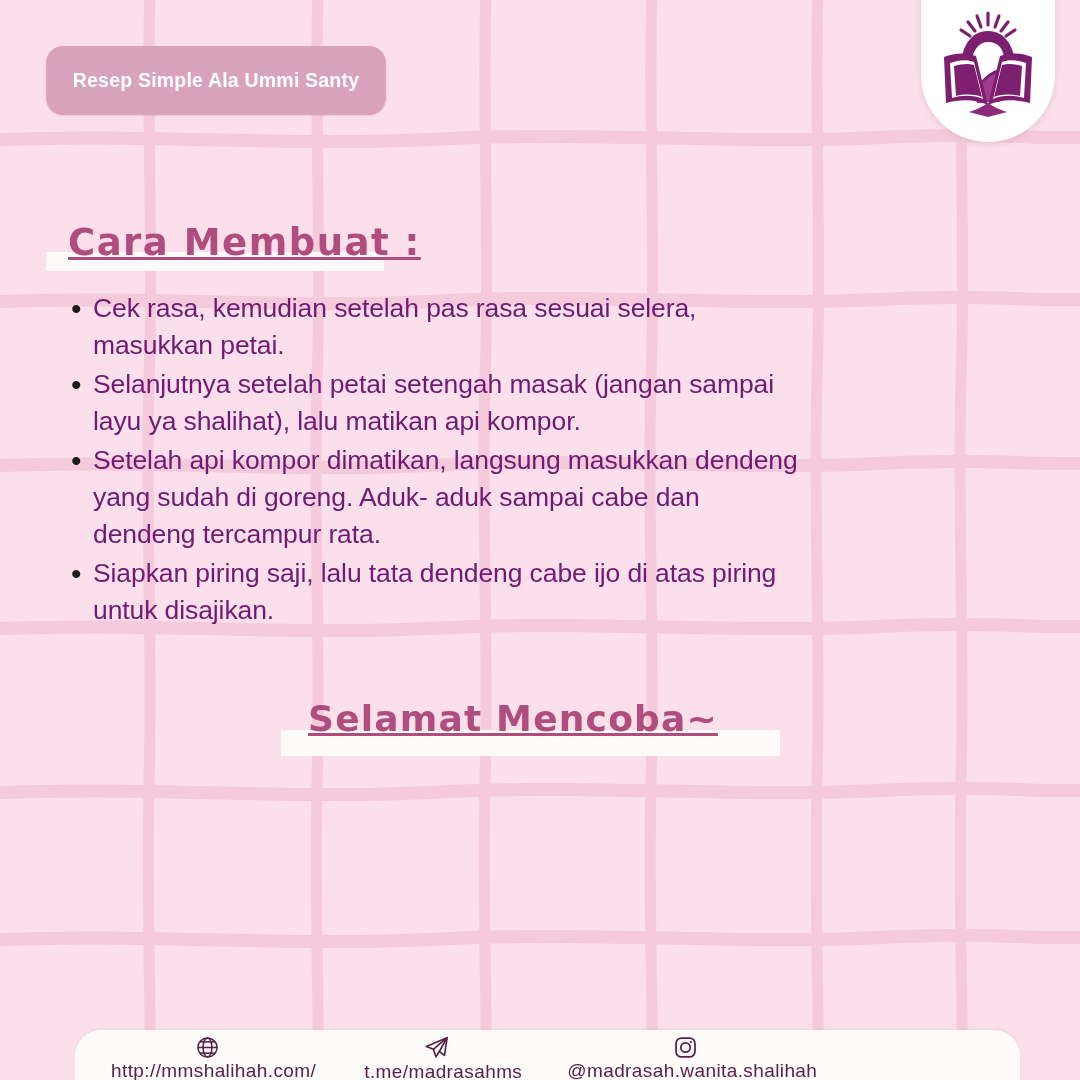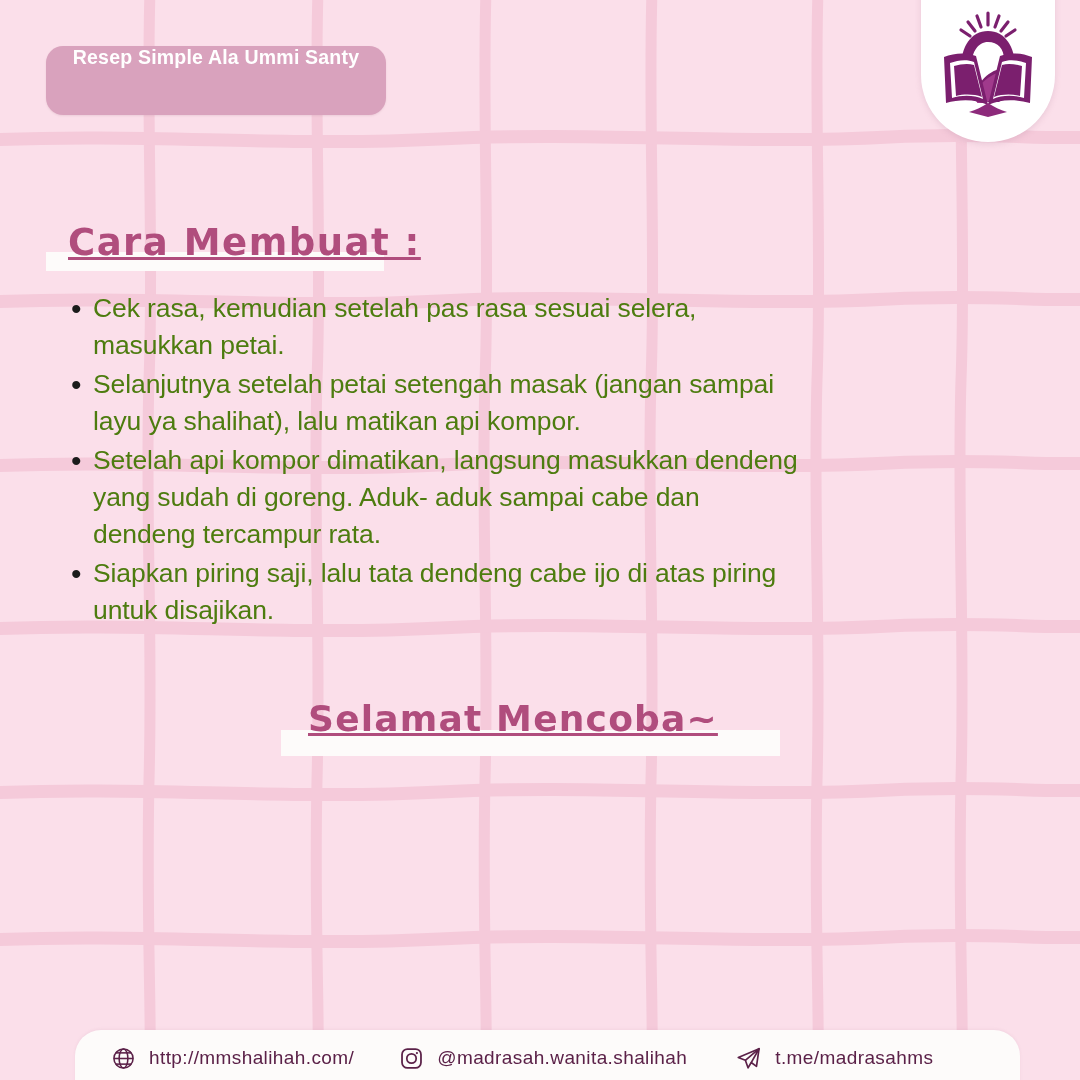--- a/index.html
+++ b/index.html
@@ -10,21 +10,21 @@
   }
   #canvas{position:relative;width:1080px;height:1080px;overflow:hidden;background:#fbdfea;}
 
   
   #grid{position:absolute;inset:0;width:1080px;height:1080px;pointer-events:none;}
 
   
   #brand-chip{
     position:absolute;left:46px;top:46px;width:340px;height:69px;
     background:#d9a2bd;border-radius:17px;
-    display:flex;justify-content:center;
+    display:flex;align-items:center;justify-content:center;
     box-shadow:0 1px 2px rgba(170,120,145,.18);
   }
   #brand-chip span{
     color:#ffffff;font-size:19.5px;font-weight:700;letter-spacing:.2px;
     font-family:"Liberation Sans",sans-serif;
   }
 
   
   #logo-badge{
     position:absolute;left:921px;top:-18px;width:134px;height:160px;
@@ -58,33 +58,33 @@
     display:flex;align-items:flex-start;
     margin-bottom:2px;
   }
   .step-bullet{
     width:30px;flex:0 0 30px;
     font-size:30px;line-height:37px;color:#1b1b1b;text-align:left;
     padding-left:8px;box-sizing:border-box;
   }
   .step-text{
     flex:1;
-    font-size:26.5px;line-height:37px;color:#4d7c0f;
+    font-size:26.5px;line-height:37px;color:#701a75;
     font-family:"Liberation Sans",sans-serif;
     letter-spacing:-0.1px;
   }
 
   
   #footer-bar{
     position:absolute;left:75px;top:1030px;width:945px;height:56px;
     background:#fdfbfa;border-radius:26px 26px 0 0;
     display:flex;align-items:center;
     box-shadow:0 -1px 3px rgba(170,120,145,.10);
   }
-  .foot-item{display:flex;align-items:center;}
+  .foot-item{display:flex;align-items:center;flex-direction:column;}
   .foot-item .fi-icon{display:flex;align-items:center;justify-content:center;margin-right:13px;}
   .foot-item .fi-label{
     font-size:19px;color:#5b2148;letter-spacing:.4px;
     font-family:"Liberation Sans",sans-serif;white-space:nowrap;
   }
   #foot-web{margin-left:36px;}
   #foot-ig{margin-left:45px;}
   #foot-tg{margin-left:48px;}
 </style>
 </head>
@@ -185,36 +185,36 @@
           <circle cx="12" cy="12" r="9.2"></circle>
           <ellipse cx="12" cy="12" rx="4.2" ry="9.2"></ellipse>
           <line x1="2.8" y1="12" x2="21.2" y2="12"></line>
           <line x1="4.3" y1="6.6" x2="19.7" y2="6.6"></line>
           <line x1="4.3" y1="17.4" x2="19.7" y2="17.4"></line>
         </svg>
       </span>
       <span class="fi-label">http://mmshalihah.com/</span>
     </div>
 
+    <div class="foot-item" id="foot-tg">
+      <span class="fi-icon">
+        <svg width="27" height="27" viewBox="0 0 24 24" fill="none" stroke="#5b2148" stroke-width="1.5" stroke-linejoin="round">
+          <path d="M21.4 3.3 L2.9 11.1 L9.2 13.6 L11.6 20.3 L14.4 15.6 L19.1 19.0 Z"></path>
+          <path d="M9.2 13.6 L21.4 3.3 L14.4 15.6"></path>
+        </svg>
+      </span>
+      <span class="fi-label">t.me/madrasahms</span>
+    </div>
+
     <div class="foot-item" id="foot-ig">
       <span class="fi-icon">
         <svg width="25" height="25" viewBox="0 0 24 24" fill="none" stroke="#5b2148" stroke-width="1.7">
           <rect x="2.9" y="2.9" width="18.2" height="18.2" rx="5.2"></rect>
           <circle cx="12" cy="12" r="4.5"></circle>
           <circle cx="17.2" cy="6.8" r="1.05" fill="#5b2148" stroke="none"></circle>
         </svg>
       </span>
       <span class="fi-label">@madrasah.wanita.shalihah</span>
     </div>
 
-    <div class="foot-item" id="foot-tg">
-      <span class="fi-icon">
-        <svg width="27" height="27" viewBox="0 0 24 24" fill="none" stroke="#5b2148" stroke-width="1.5" stroke-linejoin="round">
-          <path d="M21.4 3.3 L2.9 11.1 L9.2 13.6 L11.6 20.3 L14.4 15.6 L19.1 19.0 Z"></path>
-          <path d="M9.2 13.6 L21.4 3.3 L14.4 15.6"></path>
-        </svg>
-      </span>
-      <span class="fi-label">t.me/madrasahms</span>
-    </div>
-
   </div>
 
 </div>
 
 </body></html>

